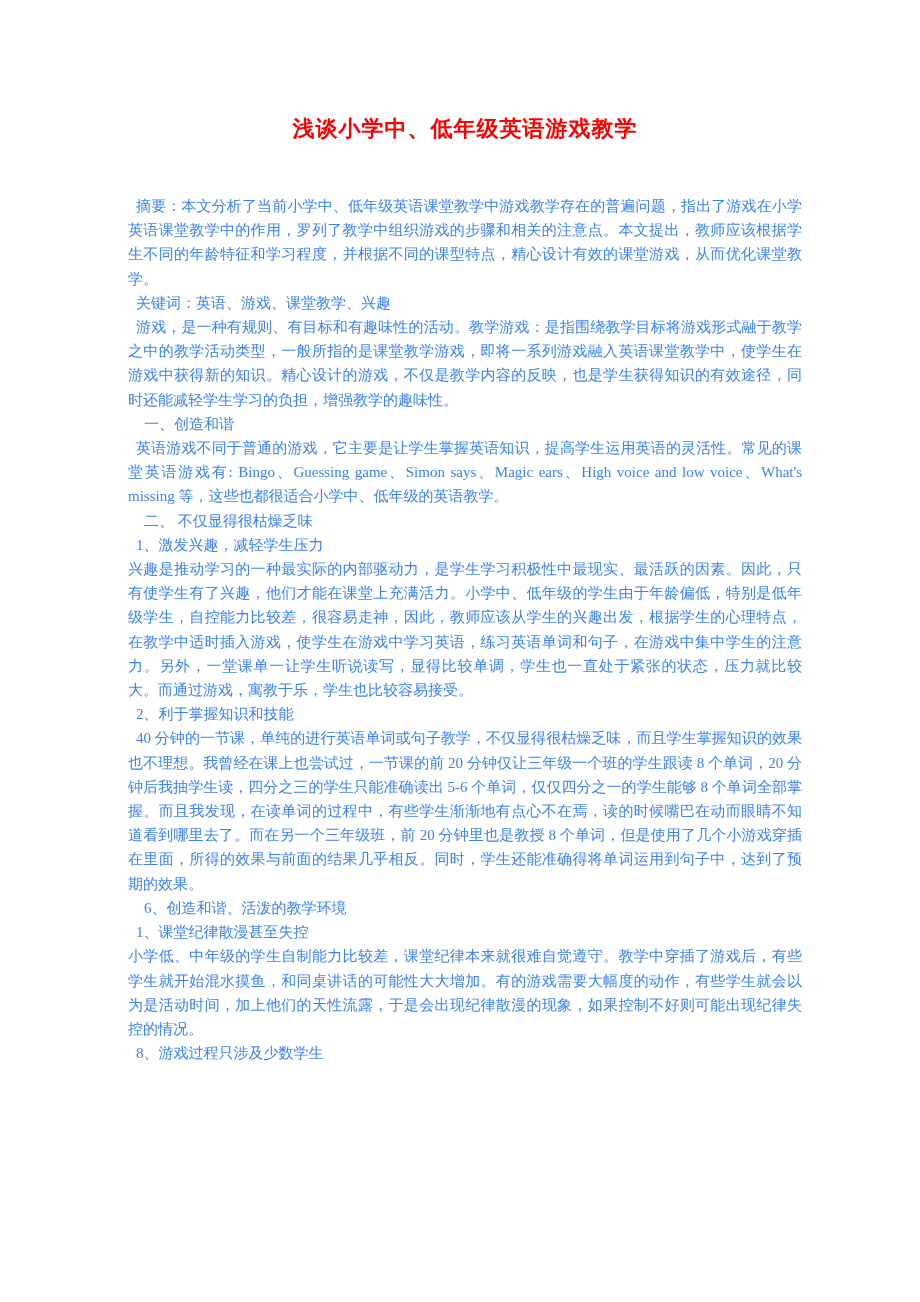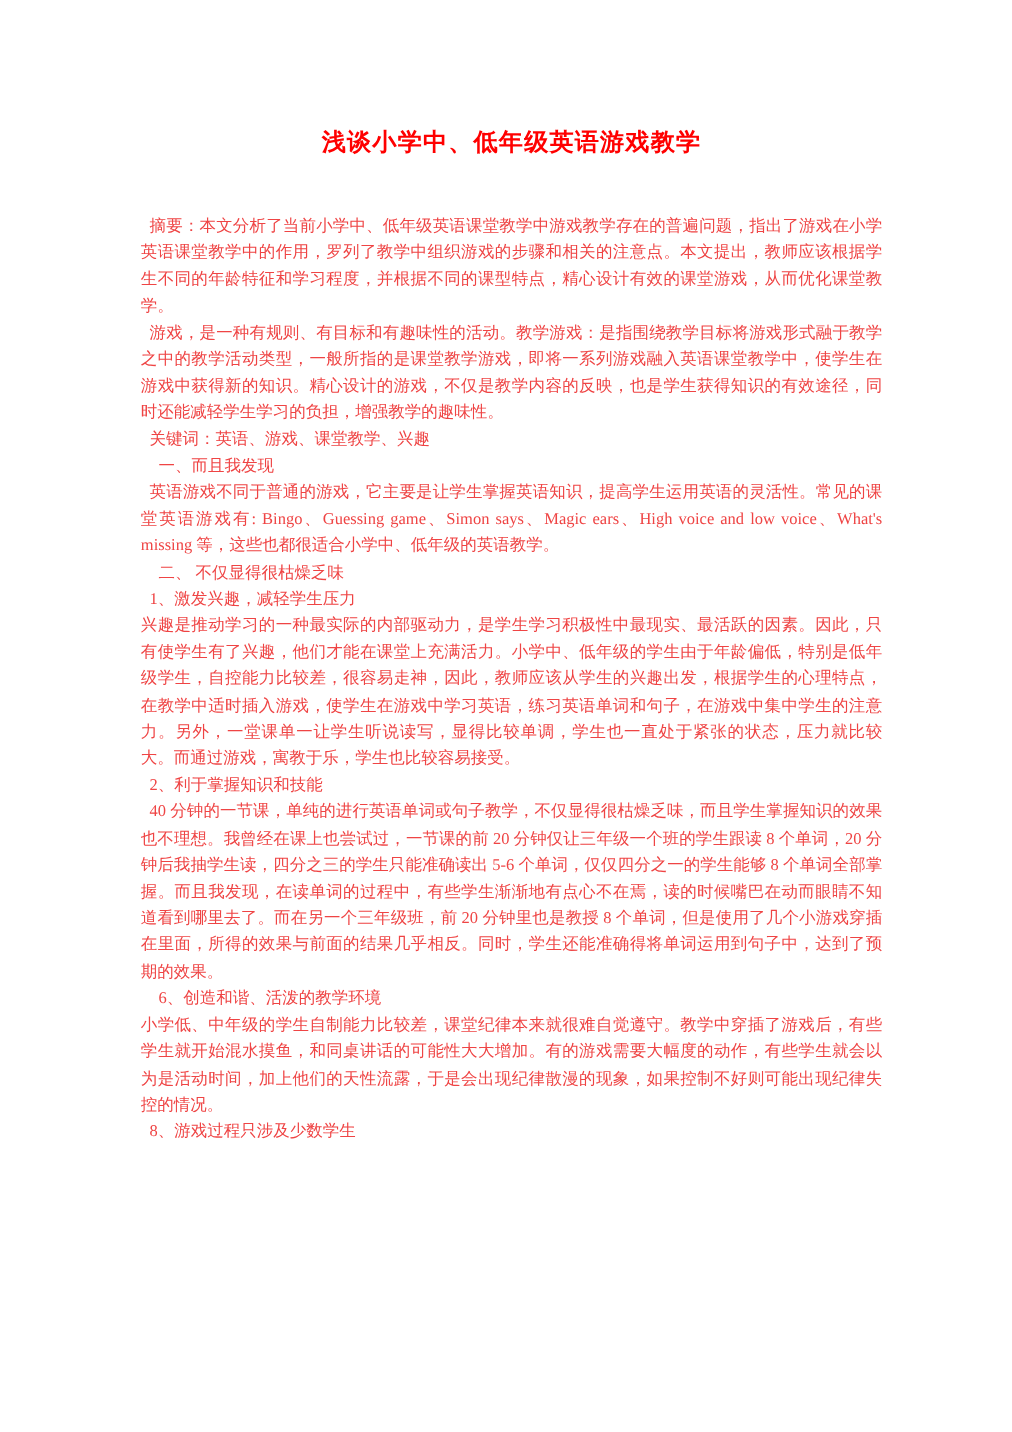--- a/index.html
+++ b/index.html
@@ -47,29 +47,30 @@
   .ind-1 { text-indent: 8px; }
   .ind-2 { text-indent: 16px; }
 </style>
 </head>
 <body>
 
 <div class="page">
 
   <h1 class="doc-title" style="color: rgb(255, 0, 0);">浅谈小学中、低年级英语游戏教学</h1>
 
-  <div class="content" style="color: #ef4444; margin-top: 48px;">
+  <div class="content" style="color: #3b82f6; margin-top: 48px;">
     <p class="ind-1">摘要：本文分析了当前小学中、低年级英语课堂教学中游戏教学存在的普遍问题，指出了游戏在小学英语课堂教学中的作用，罗列了教学中组织游戏的步骤和相关的注意点。本文提出，教师应该根据学生不同的年龄特征和学习程度，并根据不同的课型特点，精心设计有效的课堂游戏，从而优化课堂教学。</p>
+    <p class="ind-1">关键词：英语、游戏、课堂教学、兴趣</p>
     <p class="ind-1">游戏，是一种有规则、有目标和有趣味性的活动。教学游戏：是指围绕教学目标将游戏形式融于教学之中的教学活动类型，一般所指的是课堂教学游戏，即将一系列游戏融入英语课堂教学中，使学生在游戏中获得新的知识。精心设计的游戏，不仅是教学内容的反映，也是学生获得知识的有效途径，同时还能减轻学生学习的负担，增强教学的趣味性。</p>
-    <p class="ind-1">关键词：英语、游戏、课堂教学、兴趣</p>
-    <p class="ind-2">一、而且我发现</p>
+    <p class="ind-2">一、创造和谐</p>
     <p class="ind-1">英语游戏不同于普通的游戏，它主要是让学生掌握英语知识，提高学生运用英语的灵活性。常见的课堂英语游戏有: Bingo、Guessing game、Simon says、Magic ears、High voice and low voice、What's missing 等，这些也都很适合小学中、低年级的英语教学。</p>
     <p class="ind-2">二、 不仅显得很枯燥乏味</p>
     <p class="ind-1">1、激发兴趣，减轻学生压力</p>
     <p class="ind-0">兴趣是推动学习的一种最实际的内部驱动力，是学生学习积极性中最现实、最活跃的因素。因此，只有使学生有了兴趣，他们才能在课堂上充满活力。小学中、低年级的学生由于年龄偏低，特别是低年级学生，自控能力比较差，很容易走神，因此，教师应该从学生的兴趣出发，根据学生的心理特点，在教学中适时插入游戏，使学生在游戏中学习英语，练习英语单词和句子，在游戏中集中学生的注意力。另外，一堂课单一让学生听说读写，显得比较单调，学生也一直处于紧张的状态，压力就比较大。而通过游戏，寓教于乐，学生也比较容易接受。</p>
     <p class="ind-1">2、利于掌握知识和技能</p>
     <p class="ind-1">40 分钟的一节课，单纯的进行英语单词或句子教学，不仅显得很枯燥乏味，而且学生掌握知识的效果也不理想。我曾经在课上也尝试过，一节课的前 20 分钟仅让三年级一个班的学生跟读 8 个单词，20 分钟后我抽学生读，四分之三的学生只能准确读出 5-6 个单词，仅仅四分之一的学生能够 8 个单词全部掌握。而且我发现，在读单词的过程中，有些学生渐渐地有点心不在焉，读的时候嘴巴在动而眼睛不知道看到哪里去了。而在另一个三年级班，前 20 分钟里也是教授 8 个单词，但是使用了几个小游戏穿插在里面，所得的效果与前面的结果几乎相反。同时，学生还能准确得将单词运用到句子中，达到了预期的效果。</p>
     <p class="ind-2">6、创造和谐、活泼的教学环境</p>
+    <p class="ind-1">1、课堂纪律散漫甚至失控</p>
     <p class="ind-0">小学低、中年级的学生自制能力比较差，课堂纪律本来就很难自觉遵守。教学中穿插了游戏后，有些学生就开始混水摸鱼，和同桌讲话的可能性大大增加。有的游戏需要大幅度的动作，有些学生就会以为是活动时间，加上他们的天性流露，于是会出现纪律散漫的现象，如果控制不好则可能出现纪律失控的情况。</p>
     <p class="ind-1">8、游戏过程只涉及少数学生</p>
   </div>
 
 </div>
 
 </body></html>

